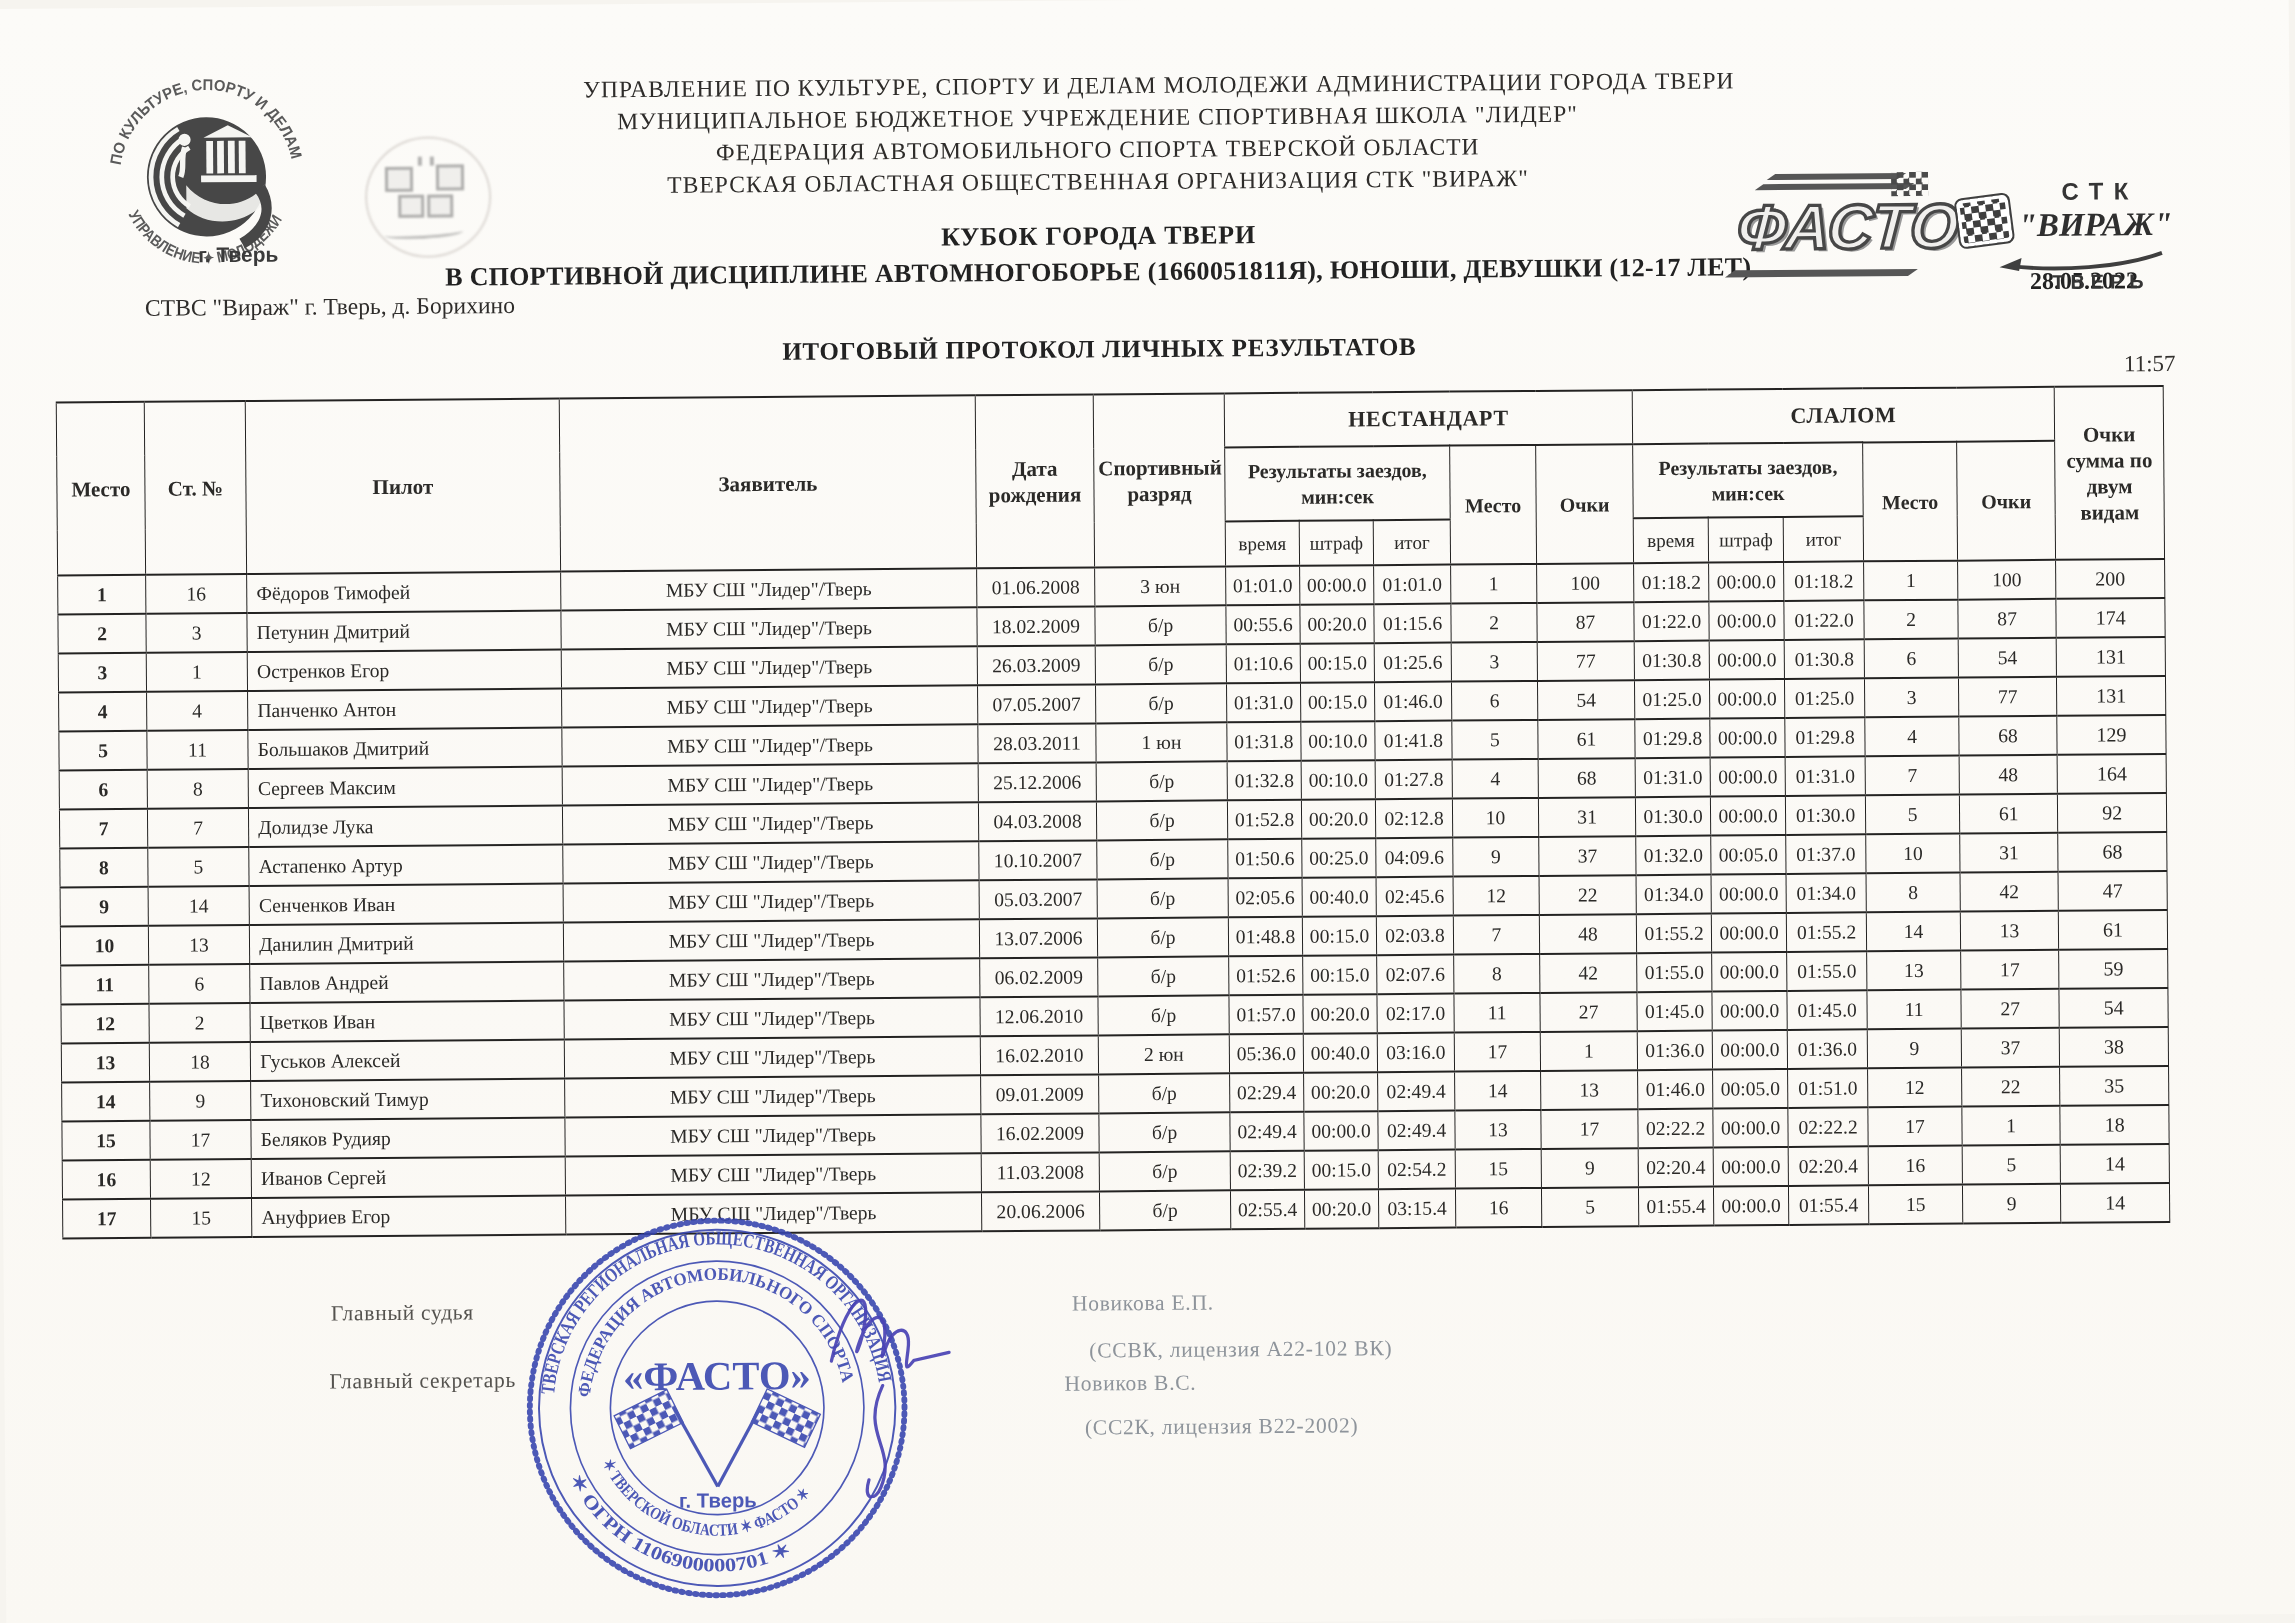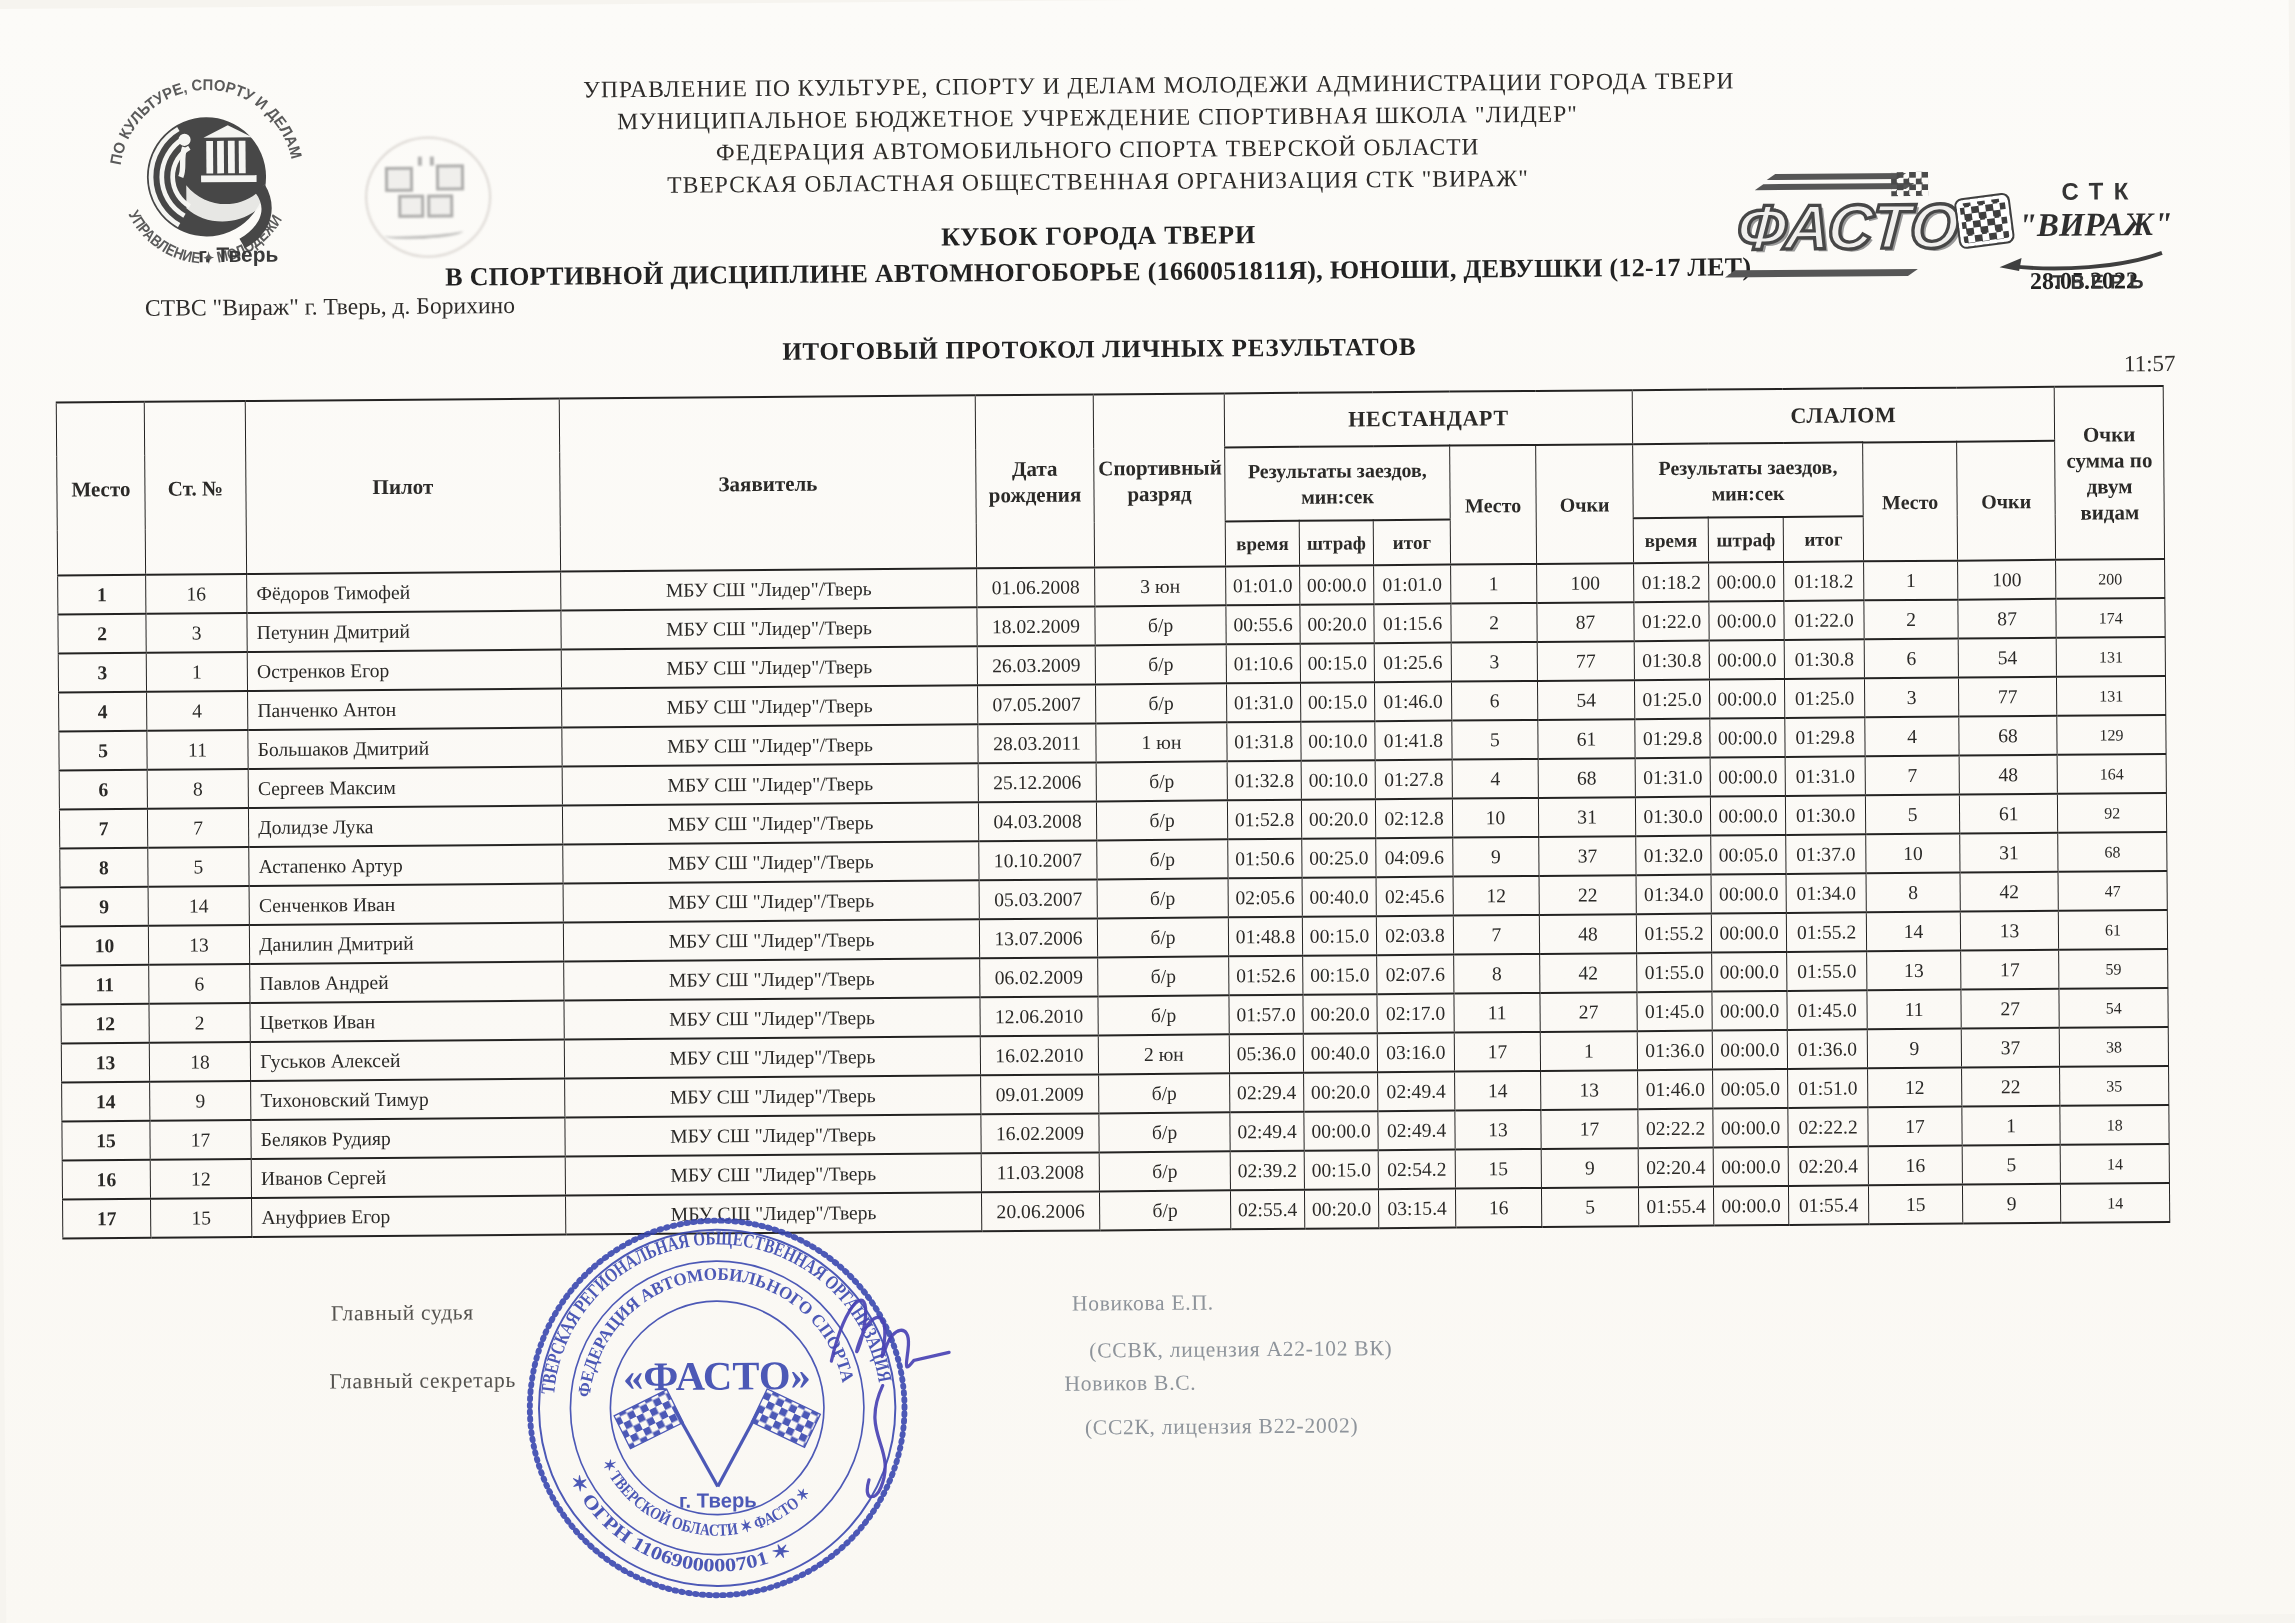--- a/index.html
+++ b/index.html
@@ -71,26 +71,26 @@
   
   table.results{position:absolute;left:59px;top:393px;width:2108px;
     border-collapse:collapse;table-layout:fixed;
     font-size:19.6px;color:#2b2a28;}
   .results th,.results td{
     border:1.3px solid #242322;border-top-width:2px;border-bottom-width:2px;
     padding:0 3.9px;text-align:center;vertical-align:middle;overflow:hidden;}
   .results thead th{font-weight:bold;font-size:21px;line-height:26px;}
   .results thead tr.h1 th{height:52px;}
   .results thead tr.h2 th{height:72px;font-size:20px;}
-  .results thead tr.h3 th{height:43px;font-weight:bold;font-size:19px;}
+  .results thead tr.h3 th{height:43px;font-weight:normal;font-size:19px;}
   .results thead th.group{font-size:22px;letter-spacing:0.7px;}
   .results tbody td{height:37px;}
   .results td.c-place{font-weight:bold;}
   .results td.c-pilot{text-align:left;padding-left:9.2px;}
-  .results td.c-sum{font-size:16px;}
+  .results td.c-sum{font-size:20px;}
   
   .f-label{position:absolute;font-size:21.6px;color:#55534f;letter-spacing:0.7px;}
   .f-name{position:absolute;font-size:21.6px;color:#8e949b;letter-spacing:0.7px;}
   .judge-label{left:327px;top:1295px;}
   .secretary-label{left:325px;top:1363px;}
   .judge-name{left:1068px;top:1291px;}
   .judge-license{left:1085px;top:1338px;}
   .secretary-name{left:1060px;top:1371px;}
   .secretary-license{left:1080px;top:1415px;}
   .stamp{position:absolute;left:516px;top:1208px;opacity:.88;}

